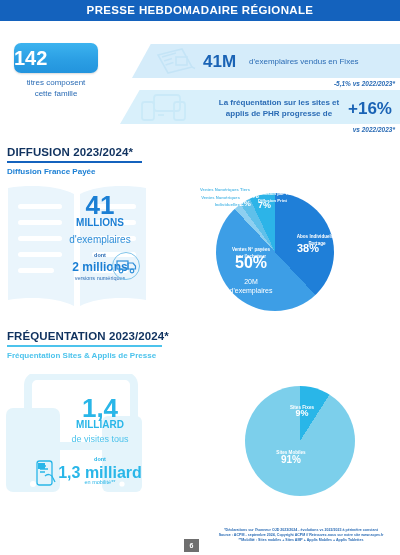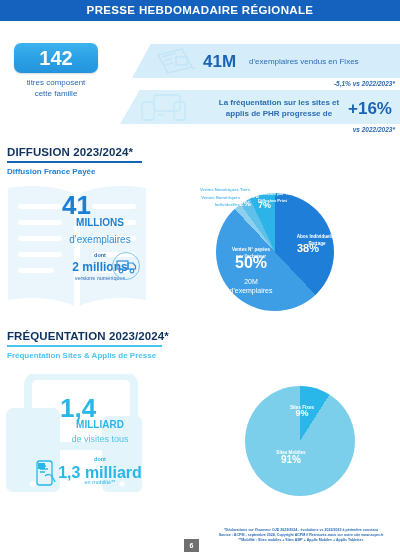--- a/index.html
+++ b/index.html
@@ -40,21 +40,20 @@
     position: absolute;
     left: 14px; top: 43px;
     width: 84px; height: 30px;
     border-radius: 7px;
     background: linear-gradient(180deg,#3cb3ef 0%,#2b9fe4 55%,#2394dd 100%);
     box-shadow: 0 1px 2px rgba(0,0,0,.16);
     color: #ffffff;
     font-size: 20px;
     font-weight: bold;
     line-height: 30px;
-    text-align: center;
   }
   .badge-142-caption {
     position: absolute;
     left: 6px; top: 77px;
     width: 100px;
     text-align: center;
     font-size: 8px;
     line-height: 11px;
     color: #2b6cb5;
   }
@@ -120,20 +119,21 @@
     font-size: 8px;
     font-weight: bold;
   }
   .sec-sub.blue  { color: #1b7fd4; }
   .sec-sub.cyan  { color: #4cc3ec; }
 
   
   .stat-num {
     position: absolute;
     font-weight: bold;
+    text-align: center;
   }
   .stat-lbl {
     position: absolute;
     text-align: center;
   }
 
   
   .pie {
     position: absolute;
     border-radius: 50%;

